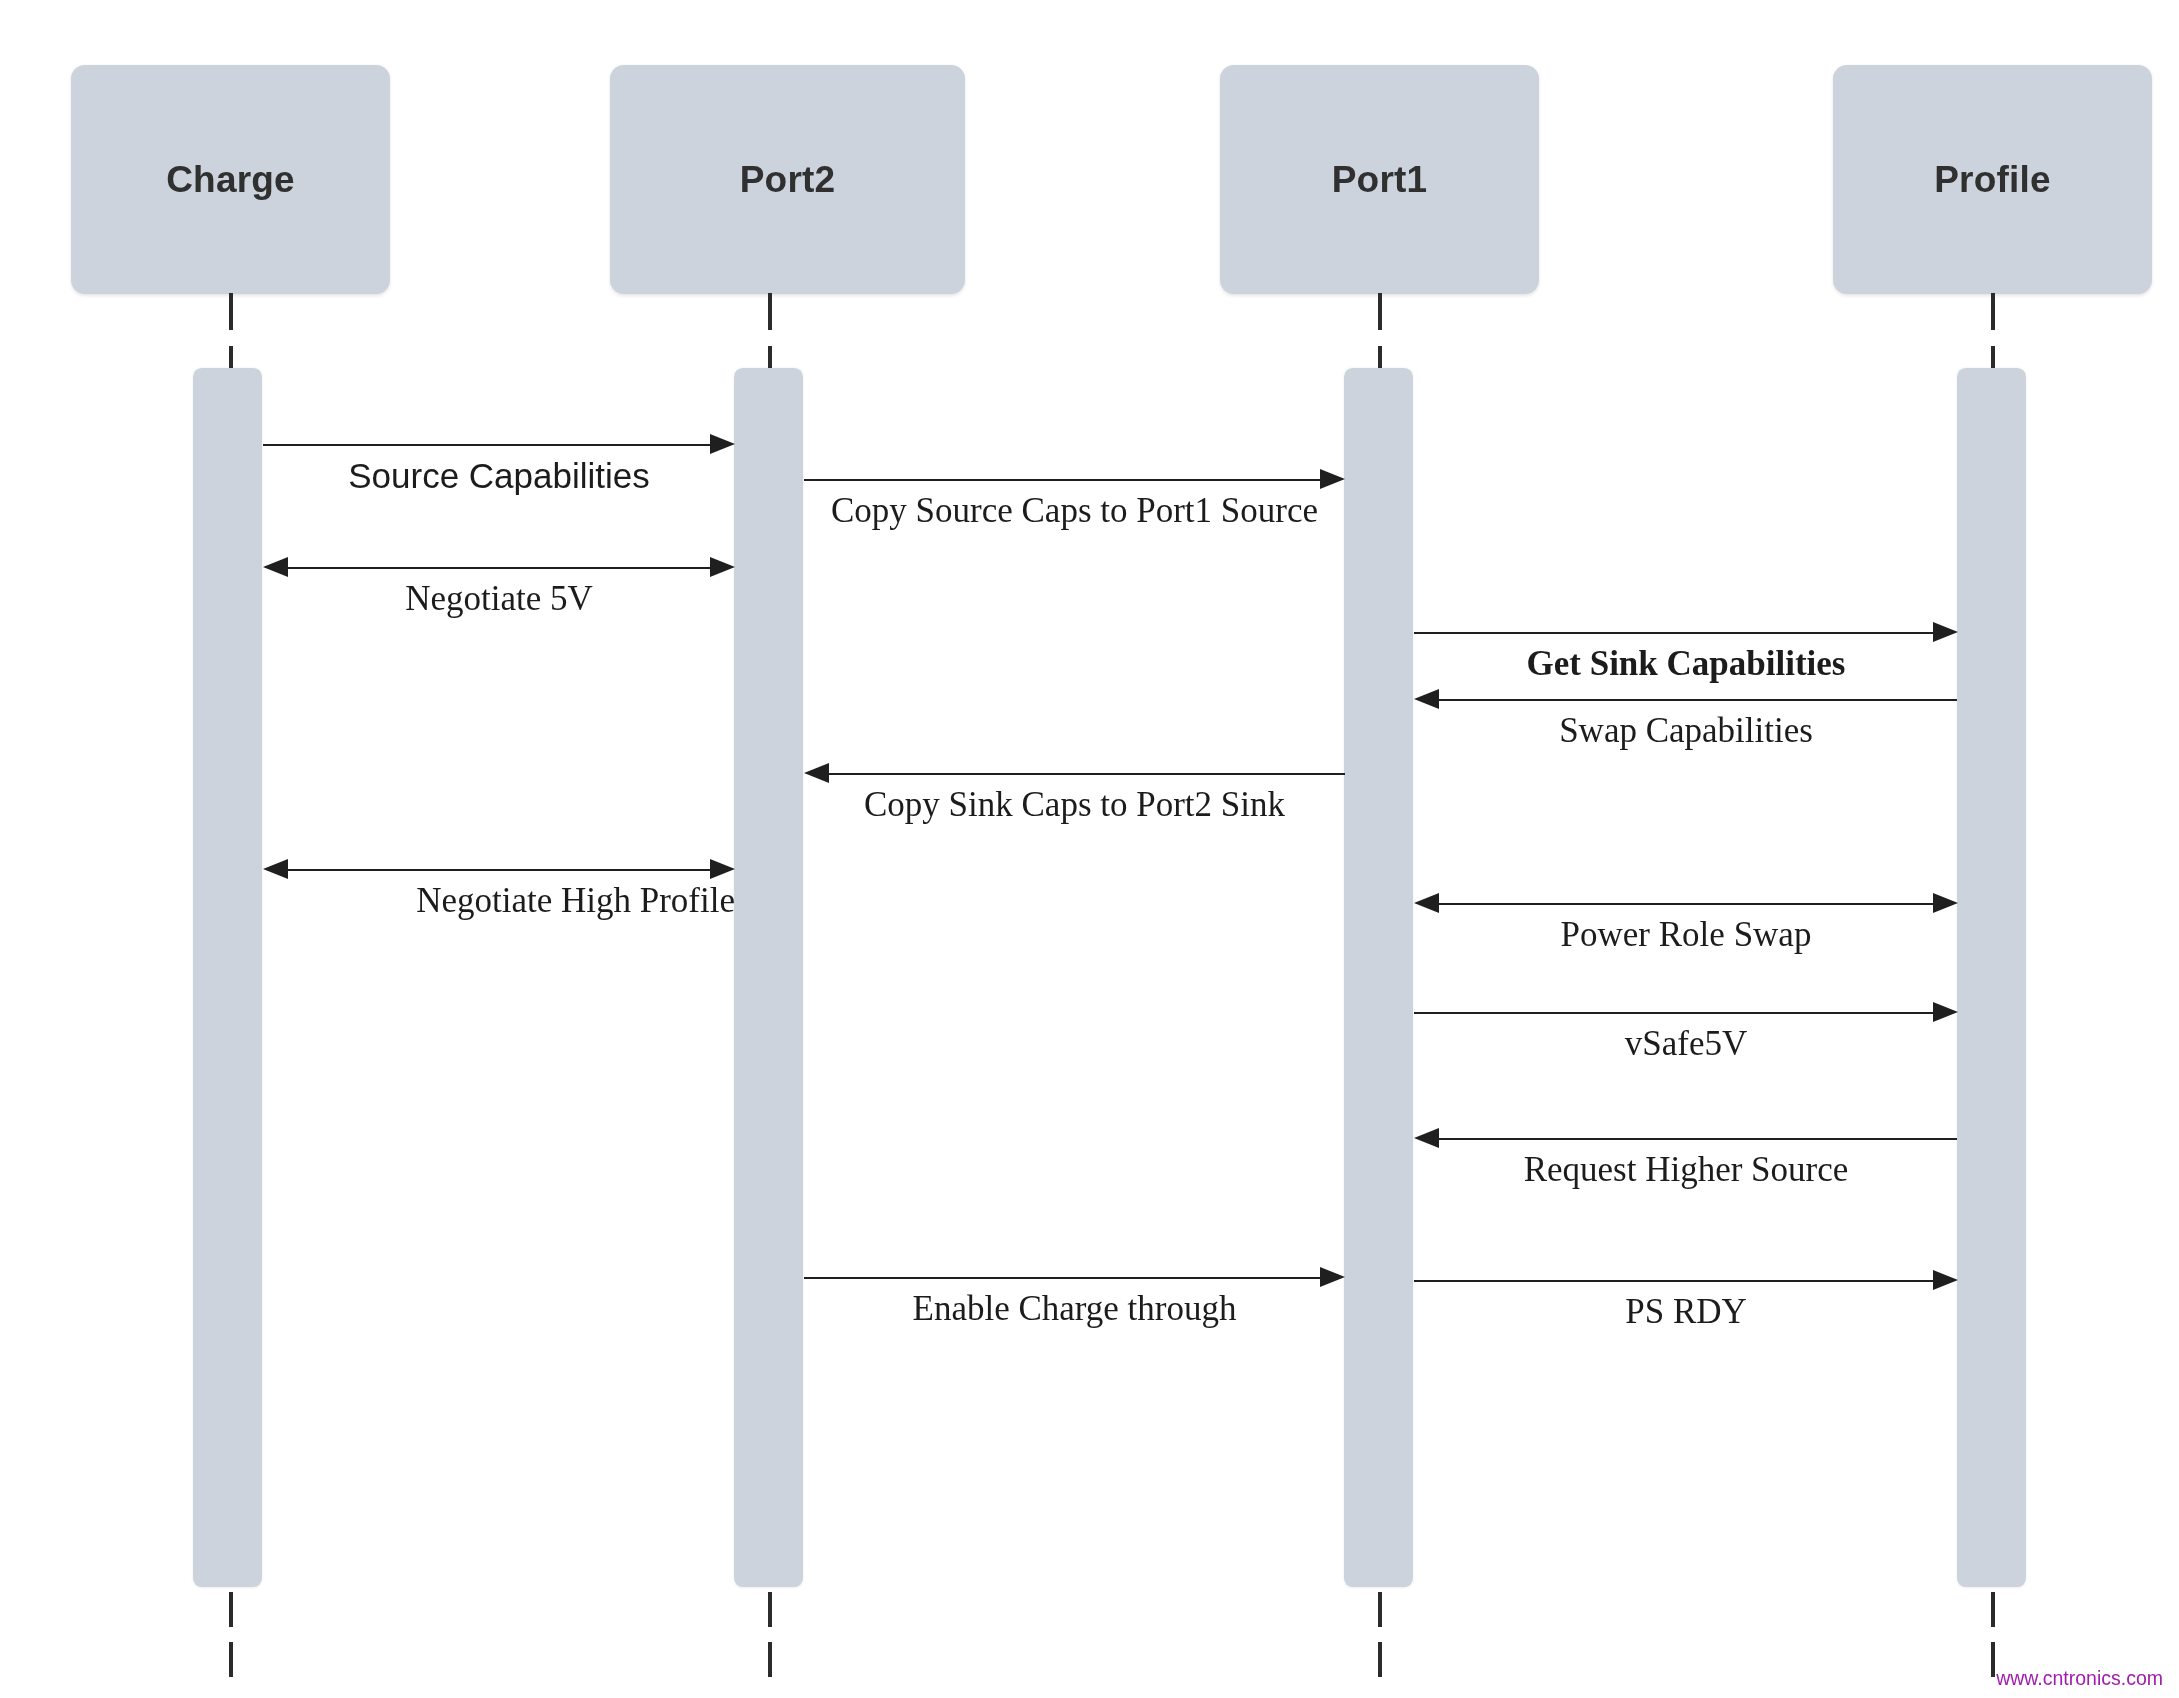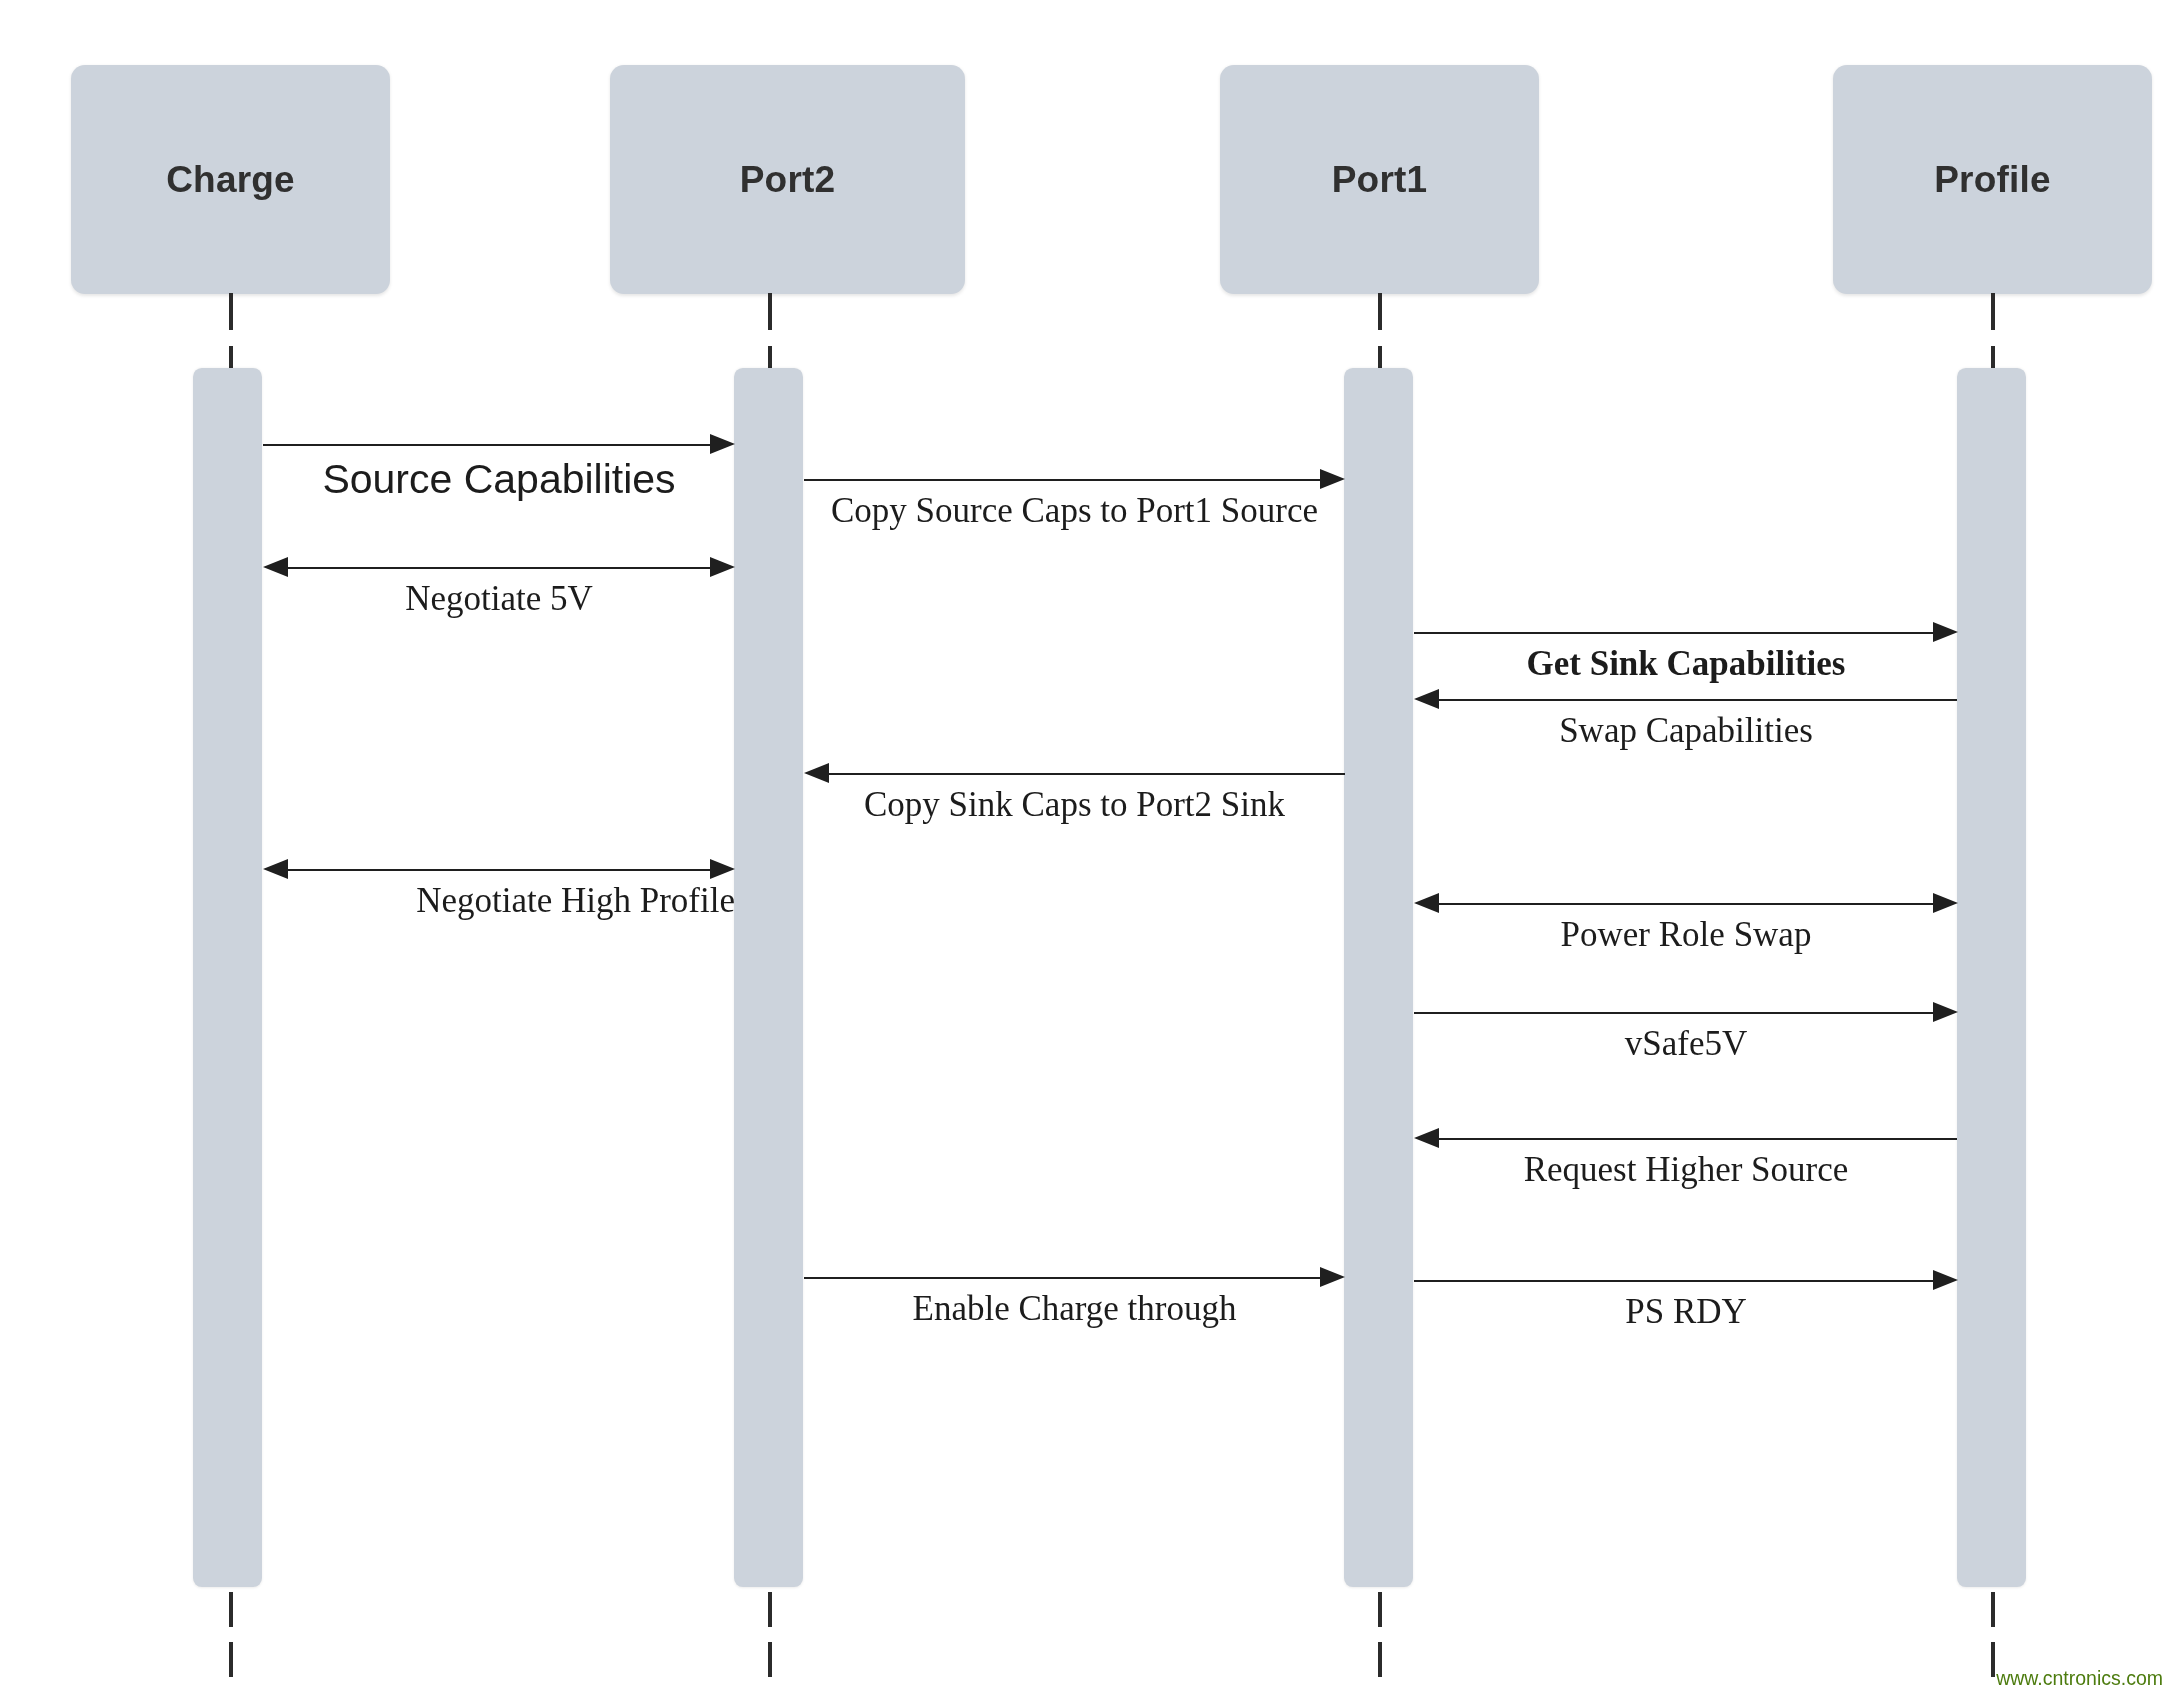--- a/index.html
+++ b/index.html
@@ -76,30 +76,30 @@
     position: absolute;
     font-family: "Liberation Serif", "DejaVu Serif", serif;
     font-size: 35px;
     color: #1c1c1c;
     white-space: nowrap;
     text-align: center;
     top: 12.4px;
   }
   .msg-label.sans {
     font-family: "Liberation Sans", "DejaVu Sans", sans-serif;
-    font-size: 41px;
+    font-size: 35px;
   }
   
   #watermark {
     position: absolute;
     right: 16px;
     bottom: 8.9px;
     font-family: "Liberation Sans", "DejaVu Sans", sans-serif;
     font-size: 19.5px;
-    color: #4d7c0f;
+    color: #a21caf;
     white-space: nowrap;
   }
 </style>
 </head>
 <body>
 
 <div id="canvas">
   <div id="participants-layer">
       <div class="participant-box" style="left: 71px; top: 65px; width: 319px; height: 229px;">
         <span class="participant-label">Charge</span>

